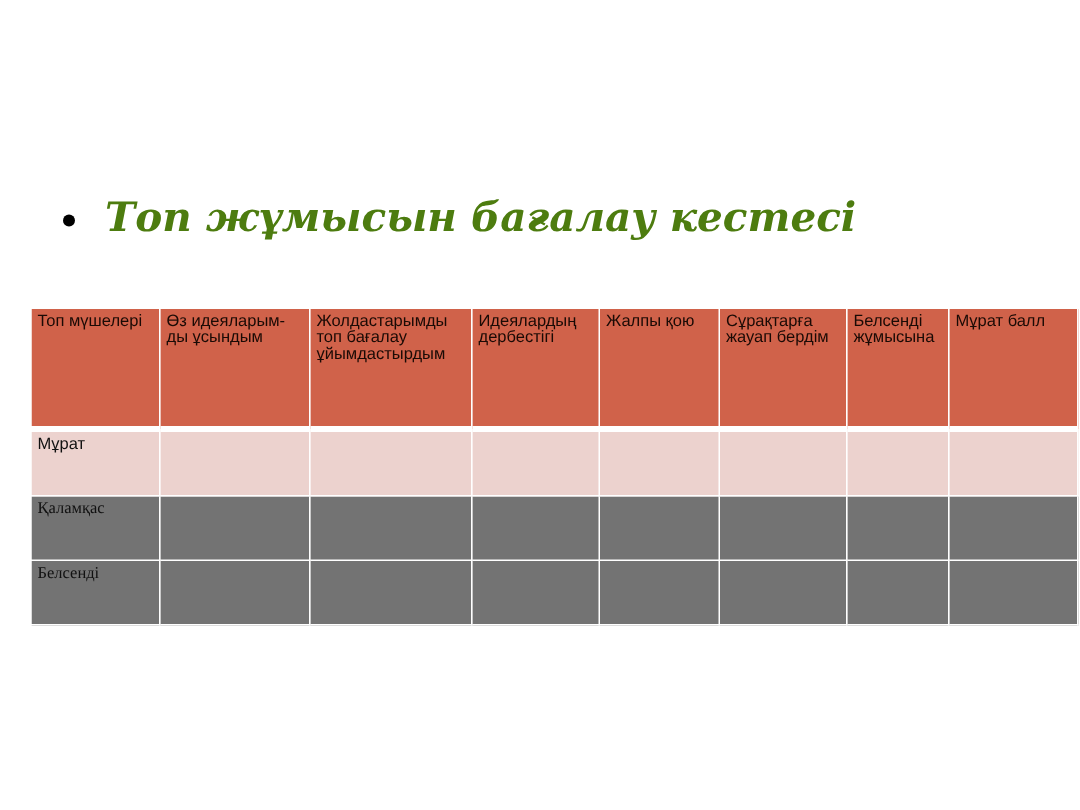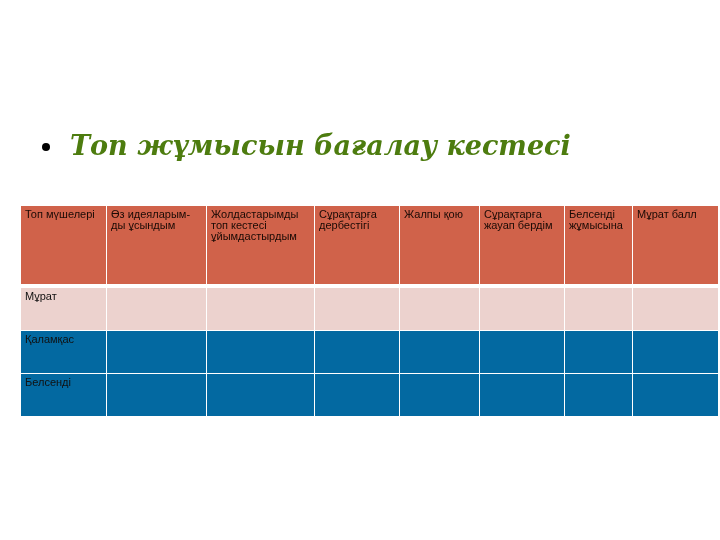--- a/index.html
+++ b/index.html
@@ -31,21 +31,21 @@
       vertical-align: top; text-align: left;
       font-family: "Liberation Sans", sans-serif;
       font-size: 11px; line-height: 11px;
     }
     table.grid th {
       background: #d0624a; color: #1a0a05; font-weight: normal;
       height: 72px; border-bottom: 4px solid #fff;
     }
     table.grid td { height: 36px; color: #111; margin-top: 42px; }
     tr.odd td { background: #ecd2ce; }
-    tr.even td { background: #0369a1; }
+    tr.even td { background: #737373; font-family: Liberation Serif, serif; }
   </style>
 </head>
 <body>
 
 <div class="title-row">
   <span class="bullet"></span>
   <span class="title">Топ жұмысын бағалау кестесі</span>
 </div>
 
 <table class="grid">
@@ -56,22 +56,22 @@
       <col style="width:85px">
     <col style="width:80px">
       <col style="width:85px">
       <col style="width:68px">
       <col style="width:86px">
   </colgroup>
   <thead>
     <tr>
       <th>Топ мүшелері</th>
       <th>Өз идеяларым-ды ұсындым</th>
-      <th>Жолдастарымды топ кестесі ұйымдастырдым</th>
-      <th>Сұрақтарға дербестігі</th>
+      <th>Жолдастарымды топ бағалау ұйымдастырдым</th>
+      <th>Идеялардың дербестігі</th>
       <th>Жалпы қою</th>
       <th>Сұрақтарға жауап бердім</th>
       <th>Белсенді жұмысына</th>
       <th>Мұрат балл</th>
     </tr>
   </thead>
   <tbody>
     <tr class="odd">
       <td>Мұрат</td>
       <td></td>

